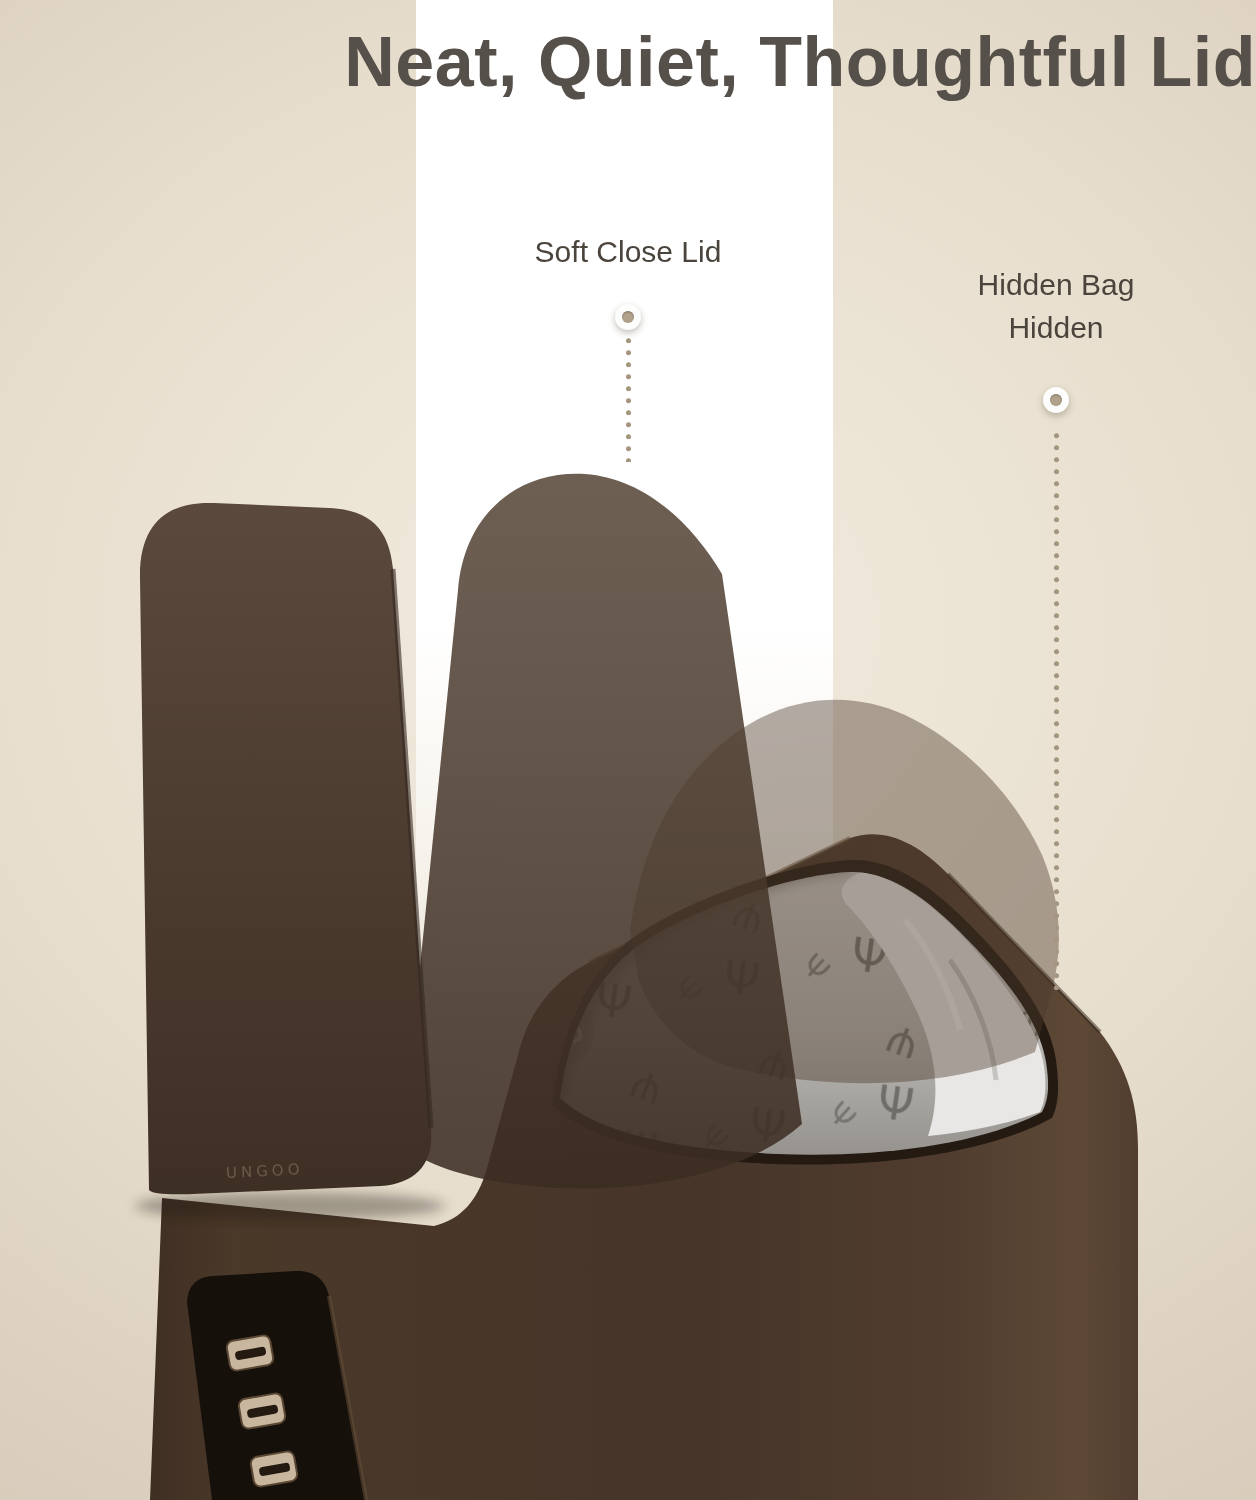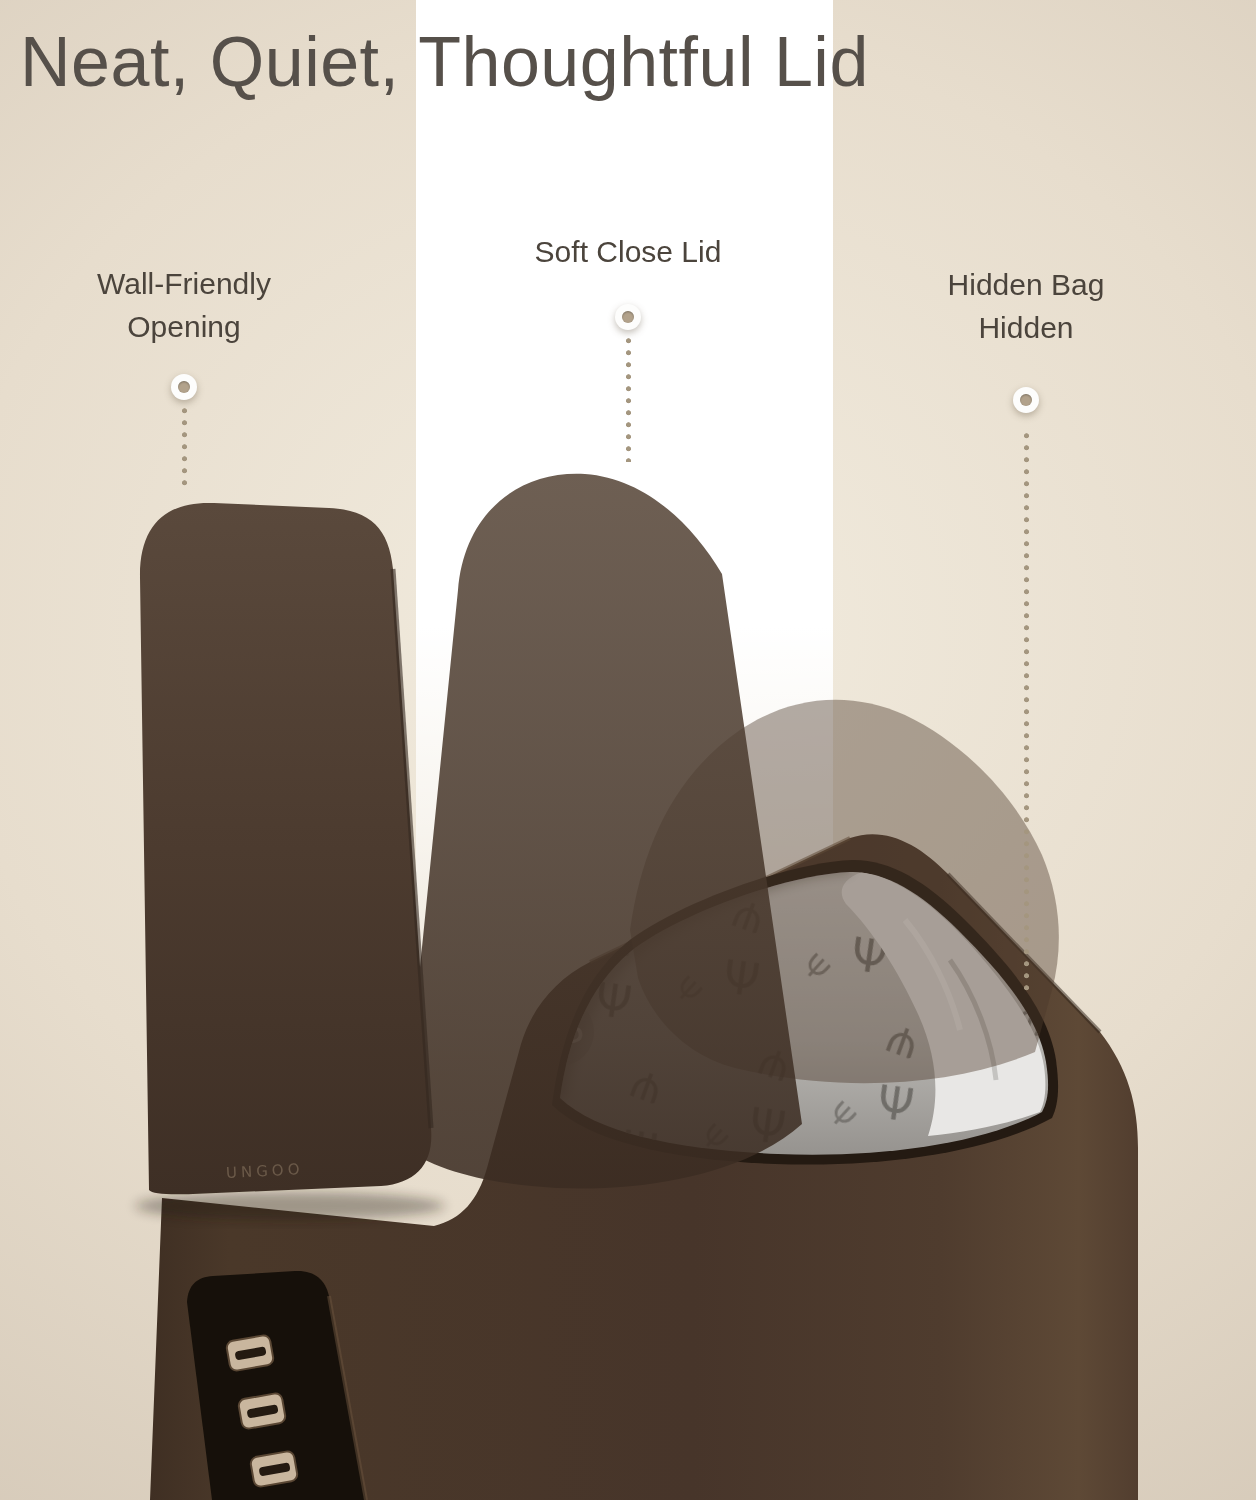--- a/index.html
+++ b/index.html
@@ -14,21 +14,21 @@
   }
 
   .band{
     position:absolute; left:416px; top:0; width:417px; height:1080px;
     background:linear-gradient(180deg,
       #ffffff 0%, #ffffff 58%, rgba(255,255,255,0.55) 78%, rgba(255,255,255,0) 100%);
   }
 
   .headline{
     position:absolute; top:22px; left:0; width:100%;
-    text-align:left; font-size:70px; font-weight:400;
+    text-align:right; font-size:70px; font-weight:700;
     letter-spacing:0.5px; color:#56504a;padding-left:20px;
   }
 
   .callout{ position:absolute; display:flex; flex-direction:column; align-items:center; }
   .callout-label{ text-align:center; font-size:30px; line-height:1.42; color:#4b443c; }
   .cl-line{ display:block; }
 
   .marker{
     width:26px; height:26px; border-radius:50%;
     background:#fdfdfc;
@@ -47,21 +47,21 @@
   }
 
   .callout-left{ left:34px;  top:263px; width:300px; }
   .callout-left .marker{ margin-top:26px; }
   .callout-left .dotline{ height:80px; margin-top:6px; }
 
   .callout-center{ left:478px; top:231px; width:300px; }
   .callout-center .marker{ margin-top:30px; }
   .callout-center .dotline{ height:126px; margin-top:6px; }
 
-  .callout-right{ left:876px; top:264px; width:300px;gap:12px; }
+  .callout-right{ left:906px; top:264px; width:300px;gap:12px; }
   .callout-right .marker{ margin-top:26px; }
   .callout-right .dotline{ height:560px; margin-top:6px; }
 
   .art{ position:absolute; left:0; top:0; width:1256px; height:1500px; }
 </style>
 </head>
 <body>
 
 <div class="stage">
 
@@ -179,28 +179,20 @@
         <g transform="rotate(-10 274 1469)">
           <rect x="252" y="1454" width="44" height="30" rx="7" fill="#c9b69e"></rect>
           <rect x="259" y="1465" width="31" height="9" rx="4" fill="#241a11" stroke="none"></rect>
         </g>
       </g>
     </g>
   </svg>
 
   <h1 class="headline">Neat, Quiet, Thoughtful Lid</h1>
 
-  <div class="callout callout-left">
-    <div class="callout-label">
-      <span class="cl-line">Wall-Friendly</span>
-      <span class="cl-line">Opening</span>
-    </div>
-    <div class="marker"></div>
-    <div class="dotline"></div>
-  </div>
 
   <div class="callout callout-center">
     <div class="callout-label">
       <span class="cl-line">Soft Close Lid</span>
     </div>
     <div class="marker"></div>
     <div class="dotline"></div>
   </div>
 
   <div class="callout callout-right">

